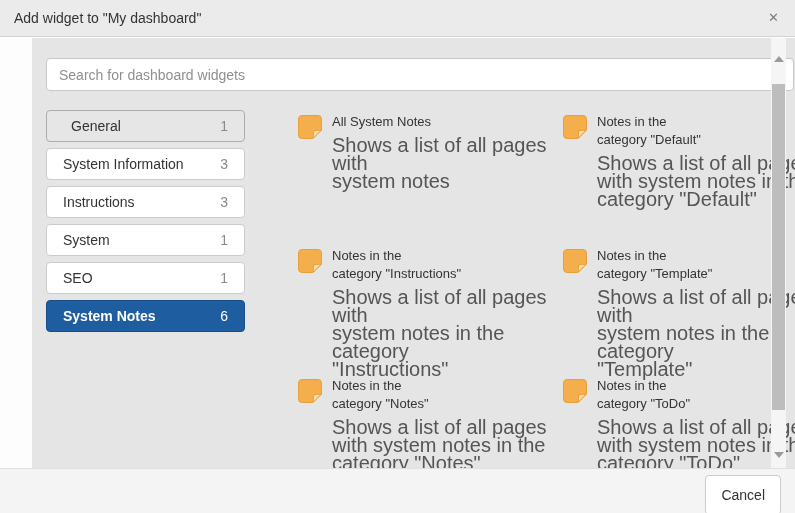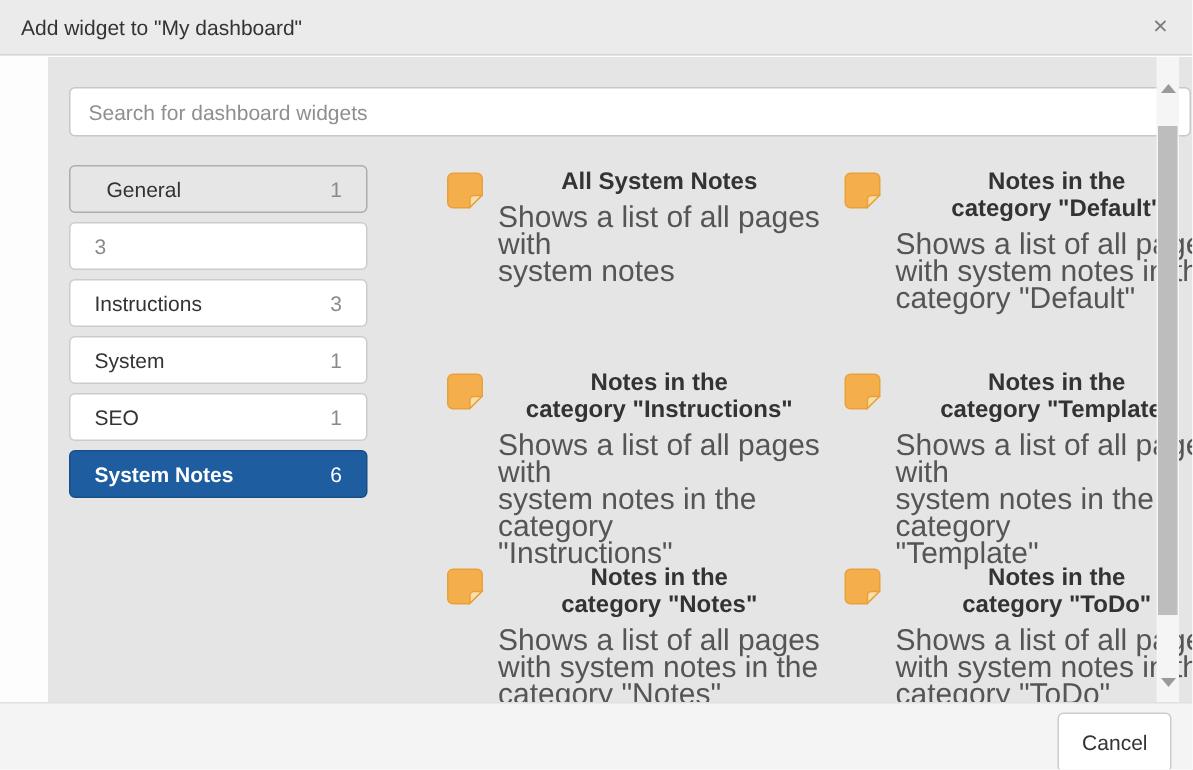--- a/index.html
+++ b/index.html
@@ -34,22 +34,22 @@
   .cat-item.selected { background:var(--selected-blue,#1e5da0); border-color:#184e87; }
   .cat-item.selected .cat-label { color:#fff; font-weight:bold; }
   .cat-item.selected .cat-count { color:#fff; }
 
   
   .widgets { position:absolute; left:265px; top:75px; width:520px;
     display:grid; grid-template-columns:265px 255px; grid-template-rows:134px 130px auto; }
   .widget { position:relative; cursor:pointer; }
   .widget-icon { position:absolute; left:0; top:1px; width:26px; height:26px; }
   .widget-text { margin-left:35px; width:215px; }
-  .widget-title { font-size:16px; font-weight:bold; color:#333; line-height:18px;
-    white-space:pre-line; margin-bottom:5px;text-align:center; }
+  .widget-title { font-size:13px; font-weight:normal; color:#333; line-height:18px;
+    white-space:pre-line; margin-bottom:5px; }
   .widget-desc { font-size:20px; color:#555; line-height:18px; white-space:pre-line; }
 
   .note-body { fill:var(--note-body,#f5ae4c); stroke:var(--note-border,#e8a13a); stroke-width:1; }
   .note-fold { fill:var(--note-fold,#fbdfa8); stroke:var(--note-border,#e8a13a); stroke-width:1; }
 
   
   .scrollbar { position:absolute; left:771px; top:38px; width:15px; height:430px; background:#f5f5f5; }
   .scroll-thumb { position:absolute; left:1px; top:46px; width:13px; height:326px; background:#bdbdbd; cursor:pointer; }
   .scroll-arrow { position:absolute; left:3px; width:0; height:0; cursor:pointer;
     border-left:5px solid transparent; border-right:5px solid transparent; }
@@ -85,20 +85,21 @@
   <div class="modal-body">
 
     <input class="search-input" type="text" placeholder="Search for dashboard widgets" style="">
 
     <div class="sidebar">
       <div class="cat-item active">
         <span class="cat-label">General</span>
         <span class="cat-count">1</span>
       </div>
       <div class="cat-item">
+        <span class="cat-label">System Information</span>
         <span class="cat-count">3</span>
       </div>
       <div class="cat-item">
         <span class="cat-label">Instructions</span>
         <span class="cat-count">3</span>
       </div>
       <div class="cat-item">
         <span class="cat-label">System</span>
         <span class="cat-count">1</span>
       </div>

